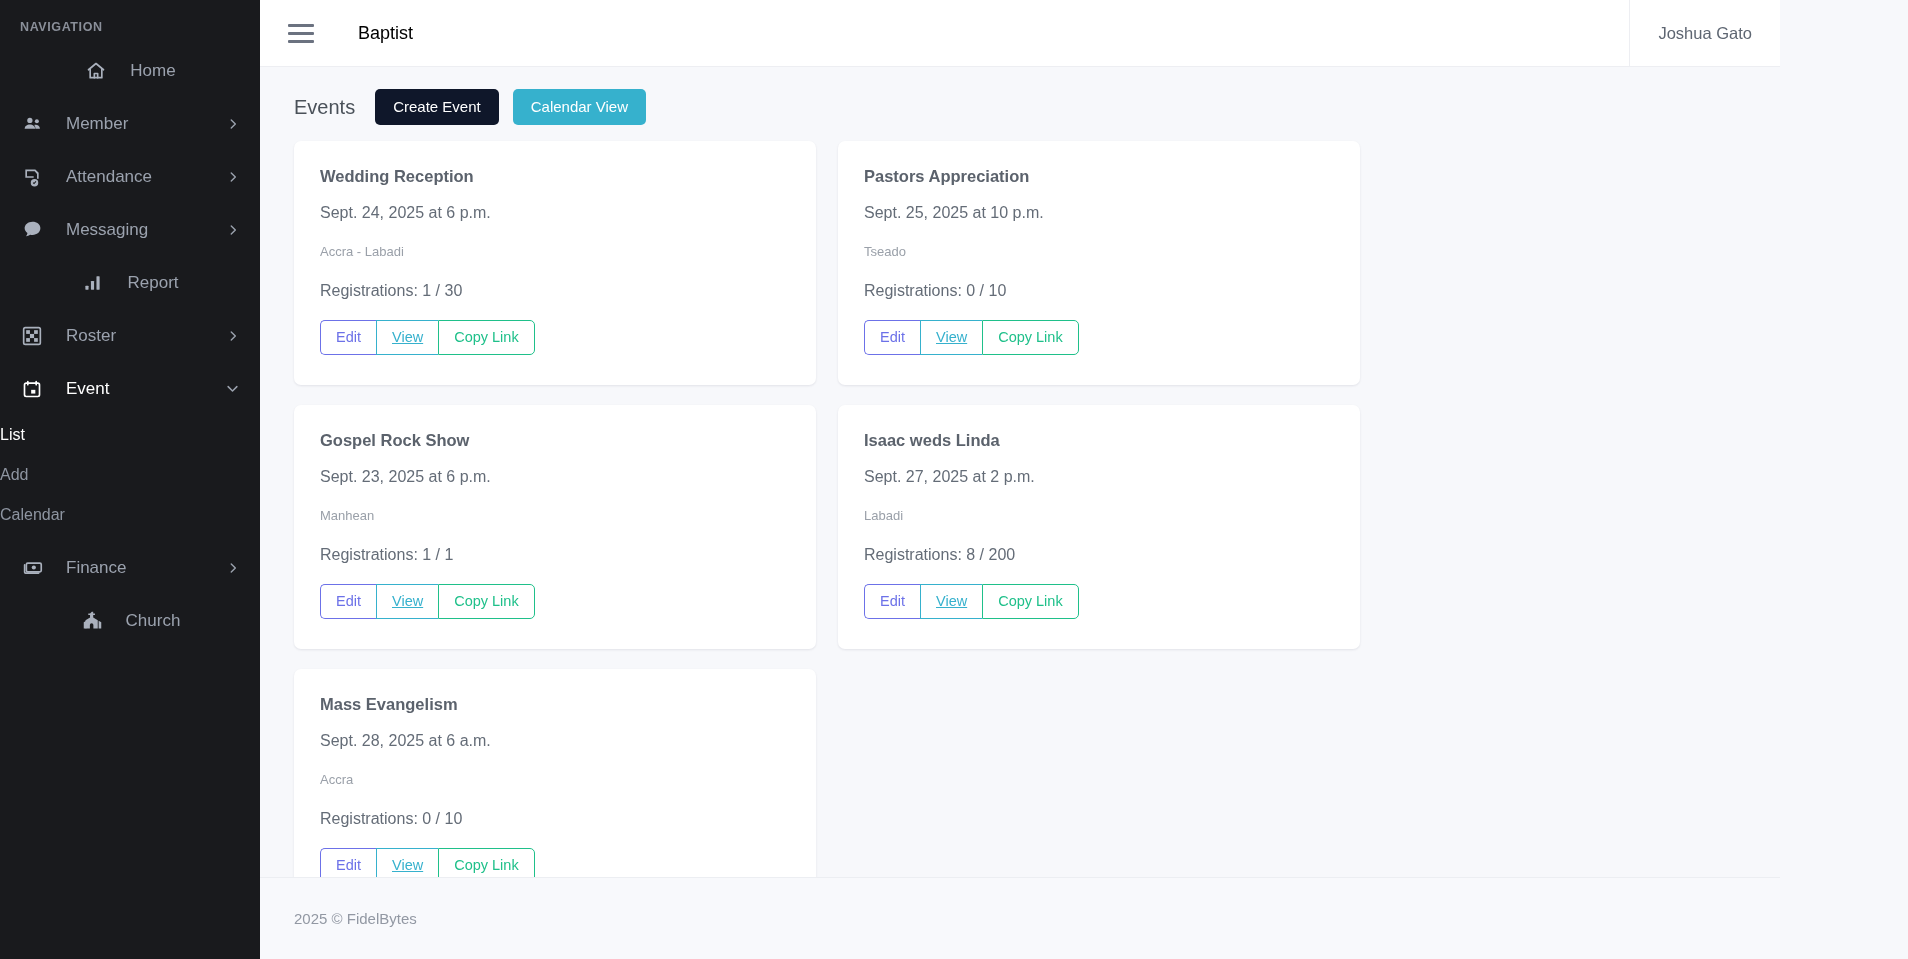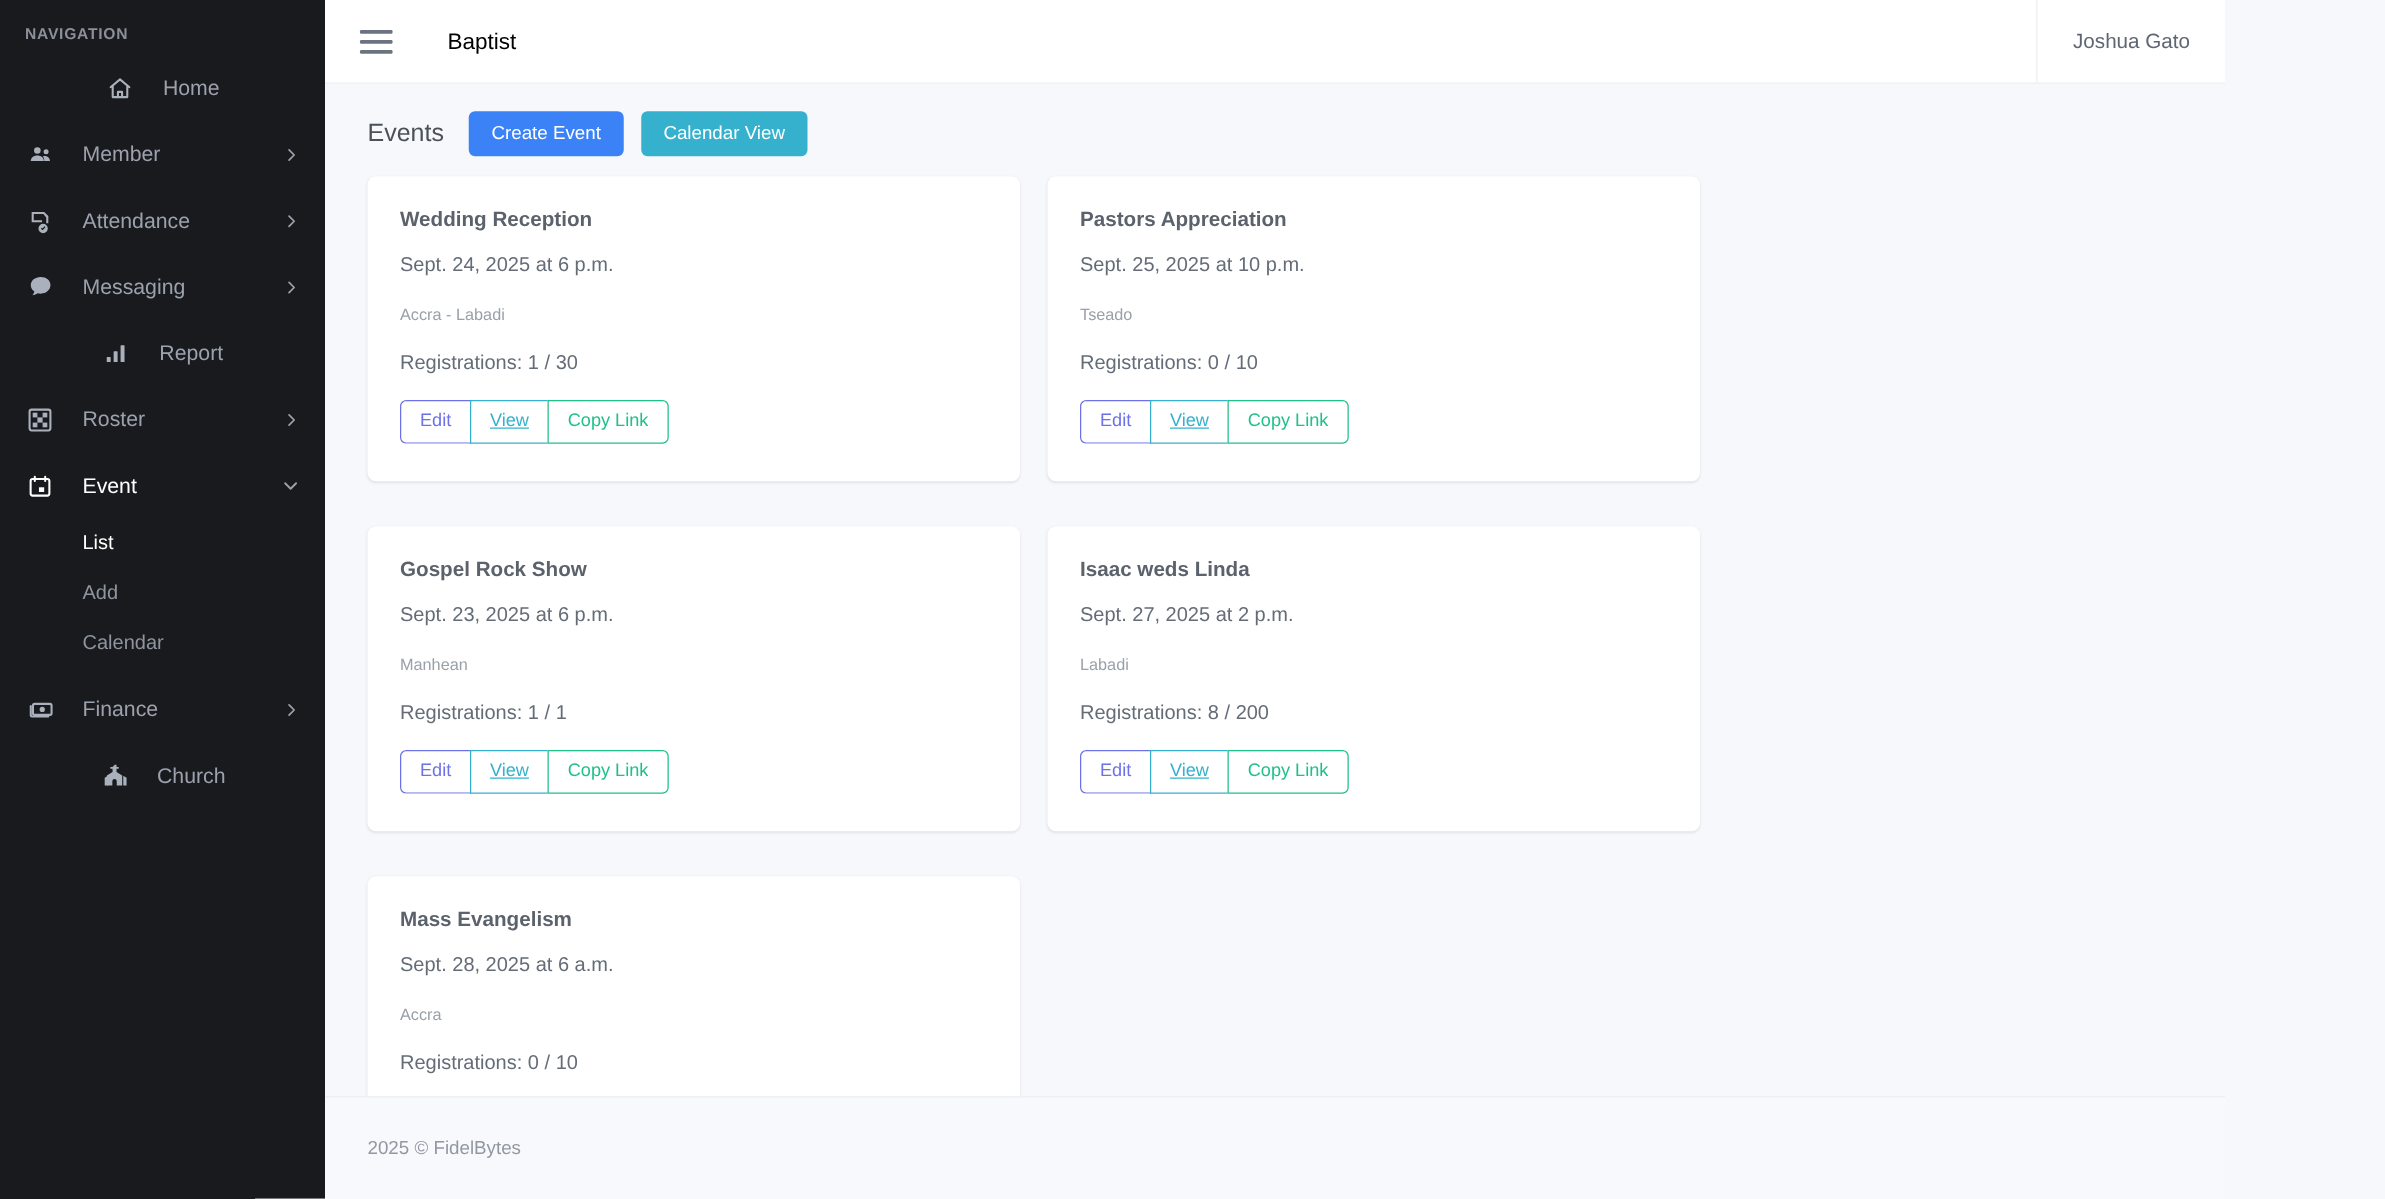--- a/index.html
+++ b/index.html
@@ -57,21 +57,20 @@
   .nav-caret {
     margin-left: auto;
     color: #9ba2ae;
     display: flex;
     align-items: center;
   }
   .subnav-item {
     display: flex;
     align-items: center;
     height: 40px;
-    padding-left: 66px;
     cursor: pointer;
   }
   .subnav-item .sub-label {
     color: #8e95a1;
     font-size: 16px;
   }
   .subnav-item.active .sub-label { color: #ffffff; }
 
   
   .main {
@@ -147,27 +146,27 @@
   .btn {
     border: none;
     border-radius: 5px;
     font-size: 15px;
     padding: 9px 18px;
     color: #ffffff;
     cursor: pointer;
     font-family: "Liberation Sans", sans-serif;
     line-height: 1.2;
   }
-  .btn-primary { background: #3b82f6; }
+  .btn-primary { background: #0f172a; }
   .btn-info { background: #36b1cd; }
 
   .cards-grid {
     display: flex;
     flex-wrap: wrap;
-    gap: 36px 22px;
+    gap: 20px 22px;
     padding: 0 12px;
   }
   .card {
     background: #ffffff;
     border-radius: 7px;
     width: 522px;
     box-shadow: 0 1px 3px rgba(30,35,60,0.06), 0 1px 2px rgba(30,35,60,0.04);
     padding: 26px 26px 30px 26px;
   }
   .card-title {

